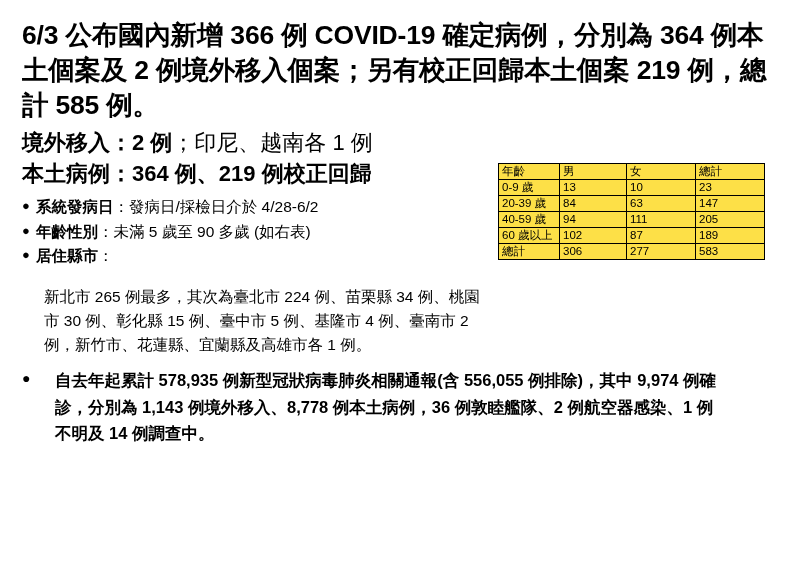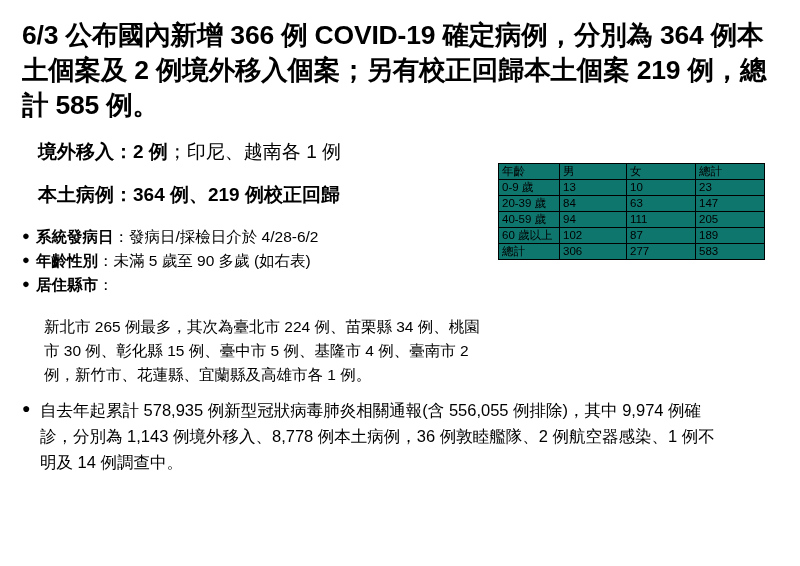--- a/index.html
+++ b/index.html
@@ -24,23 +24,23 @@
 
   .headline {
     font-size: 26.5px;
     font-weight: bold;
     line-height: 1.32;
     letter-spacing: -0.2px;
     margin: 0 0 4px 0;
   }
 
   .subline {
-    font-size: 19px;
+    font-size: 22px;
     line-height: 1.42;
-    margin: 16px;
+    margin: 0;
     white-space: nowrap;
   }
   .subline .b {
     font-weight: bold;
   }
 
   .bullets {
     margin-top: 6px;
     width: 470px;
   }
@@ -77,33 +77,34 @@
     align-items: flex-start;
     width: 700px;
   }
   .last-block .dot {
     width: 18px;
     font-size: 14px;
     line-height: 1.6;
   }
   .last-text {
     font-size: 16.5px;
-    font-weight: normal;
+    font-weight: bold;
     line-height: 1.6;
     flex: 1 1 auto;
+    margin-left: 15px;
   }
 
   
   .age-table {
     position: absolute;
     left: 498px;
     top: 163px;
     border-collapse: collapse;
     font-size: 11.5px;
-    background: #0f766e;
+    background: #fde047;
   }
   .age-table td, .age-table th {
     border: 1px solid #000;
     padding: 0px 3px;
     height: 15px;
     line-height: 15px;
     text-align: left;
     font-weight: normal;
   }
   .age-table td.c0, .age-table th.c0 { width: 54px; }

